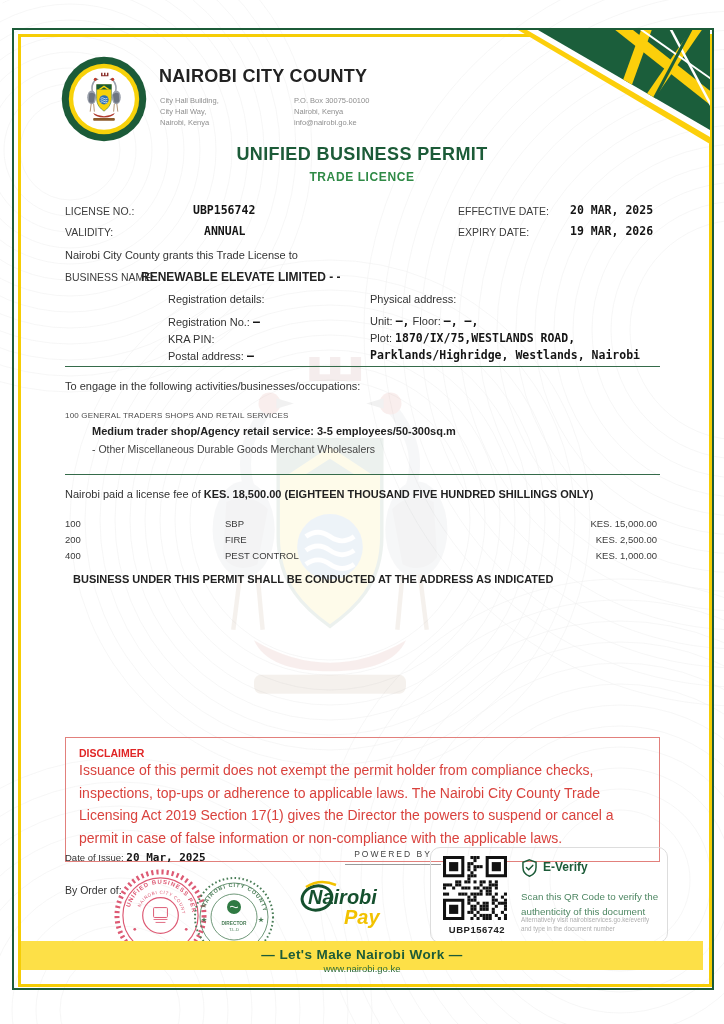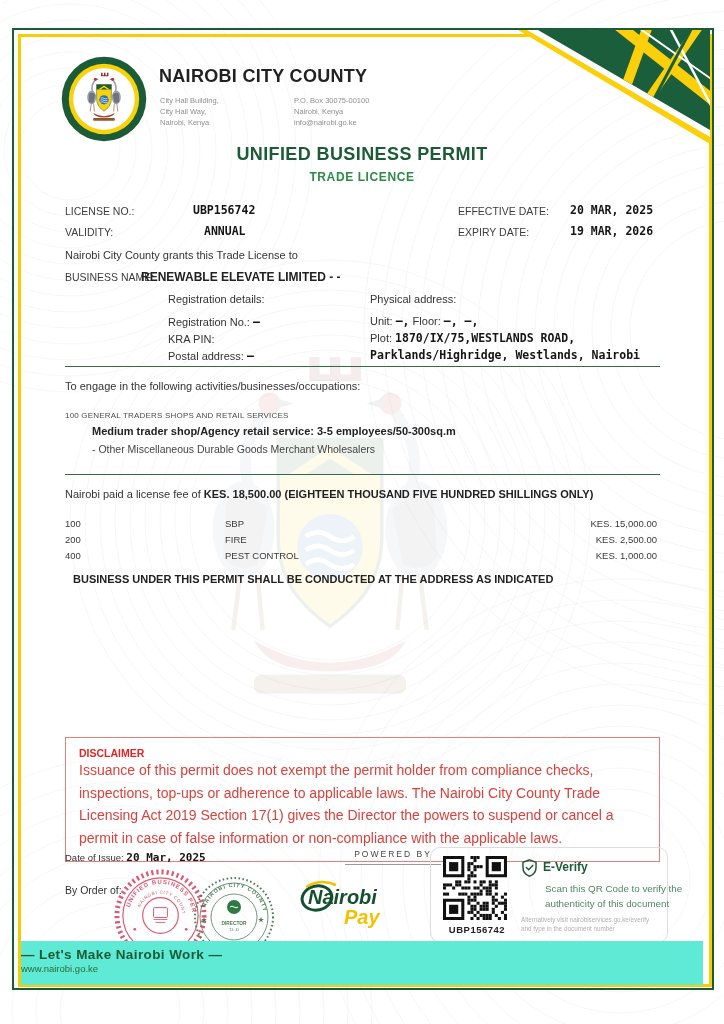--- a/index.html
+++ b/index.html
@@ -2,21 +2,21 @@
 <html><head>
 <meta charset="utf-8">
 <style>
   html,body{margin:0;padding:0;background:#fff;}
   .page{position:relative;width:724px;height:1024px;background:#ffffff;overflow:hidden;
         font-family:"Liberation Sans",sans-serif;color:#333;border-radius:9px;}
   .abs{position:absolute;}
   
   .frame-green{left:12px;top:28px;width:698px;height:958px;border:2px solid #1c5b38;}
   .frame-yellow{left:18px;top:34px;width:688px;height:947px;border:3px solid #f6cd05;}
-  .band{left:21px;top:941px;width:682px;height:44px;background:#5eead4;}
+  .band{left:21px;top:941px;width:682px;height:29px;background:#fde047;text-align:center;}
   .band-main{margin-top:6px;font-size:13.5px;font-weight:bold;color:#1c5b38;letter-spacing:.4px;}
   .band-url{font-size:9.5px;color:#2e6b3a;margin-top:1px;}
   
   .county-name{left:159px;top:66px;font-size:18px;font-weight:bold;color:#222;letter-spacing:.3px;}
   .addr{font-size:7.5px;line-height:11px;color:#8f8f8f;}
   .addr-left{left:160px;top:95px;}
   .addr-right{left:294px;top:95px;}
   
   .title-main{left:0;top:144px;width:724px;text-align:center;font-size:18px;font-weight:bold;color:#1c5b38;letter-spacing:.4px;}
   .title-sub{left:0;top:170px;width:724px;text-align:center;font-size:12px;font-weight:bold;color:#2f8a46;letter-spacing:.6px;}
@@ -30,21 +30,21 @@
   .note{font-size:11px;font-weight:bold;color:#222;padding-left:8px;}
   
   .disc-box{left:65px;top:737px;width:567px;border:1px solid #e2807c;padding:9px 13px 11px 13px;}
   .disc-title{font-size:10.5px;font-weight:bold;color:#e02525;}
   .disc-body{font-size:14px;line-height:1.62;color:#d9423d;}
   
   .powered{left:345px;top:849px;width:96px;text-align:center;font-size:8.5px;letter-spacing:2px;
            color:#444;border-bottom:1px solid #9a9a9a;padding-bottom:5px;}
   .ev-box{left:430px;top:847px;width:236px;height:94px;border:1px solid #ddd;border-radius:10px;}
   .ev-title{left:112px;top:12px;font-size:12px;font-weight:bold;color:#1c5b38;}
-  .ev-scan{left:90px;top:34px;width:138px;font-size:9.8px;line-height:1.5;color:#4e8763;margin-left:24px;}
+  .ev-scan{left:90px;top:42px;width:138px;font-size:9.8px;line-height:1.5;color:#4e8763;}
   .ev-alt{left:90px;top:67px;width:138px;font-size:6.3px;line-height:1.5;color:#b0b0b0;}
   .qr-label{left:8px;top:76px;width:76px;text-align:center;font-size:9.5px;font-weight:bold;letter-spacing:.5px;color:#222;}
   .guilloche{left:0;top:0;pointer-events:none;}
   .watermark{opacity:.08;pointer-events:none;}
 </style>
 </head>
 <body>
 
 <div class="page">
 

